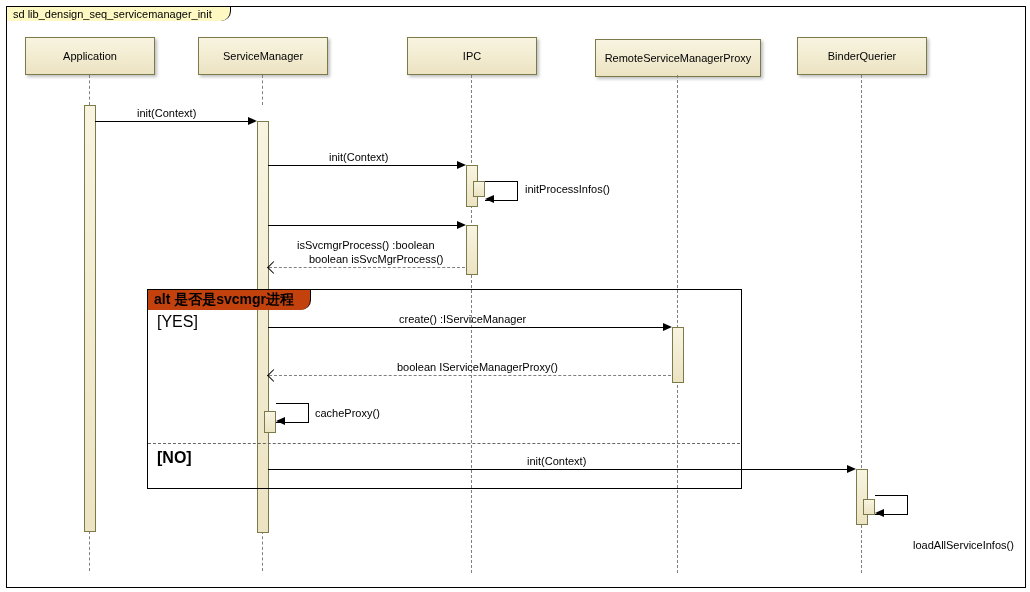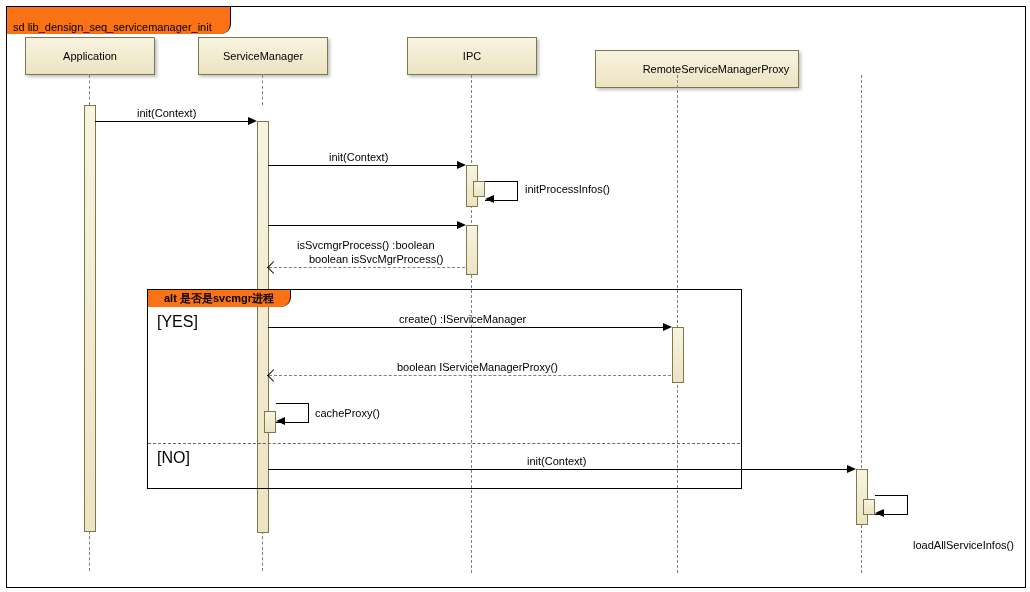--- a/index.html
+++ b/index.html
@@ -1,44 +1,45 @@
 <!DOCTYPE html>
 <html><head>
 <meta charset="utf-8">
 <style>
   html,body{margin:0;padding:0;background:#fff;font-family:Arial,Helvetica,sans-serif;font-size:11px;color:#000;}
   .canvas{position:relative;width:1030px;height:592px;}
   .frame{position:absolute;left:6px;top:6px;width:1018px;height:580px;border:1px solid #000;}
-  .frame-tab{position:absolute;left:-1px;top:-1px;border:1px solid #000;border-bottom:none;background:#f97316;padding:14px 18px 1px 6px;font-size:11px;border-radius:0 0 10px 0;}
+  .frame-tab{position:absolute;left:-1px;top:-1px;border:1px solid #000;border-bottom:none;background:#fef9c3;padding:1px 18px 1px 6px;font-size:11px;border-radius:0 0 10px 0;}
   .lifeline-head{position:absolute;width:128px;height:36px;border:1px solid #7a7a4a;background:linear-gradient(#f8f4e0,#ece3c2);text-align:center;line-height:36px;font-size:11px;box-shadow:2px 2px 3px rgba(0,0,0,0.25);}
   .dash{position:absolute;width:0;border-left:1.5px dashed #808080;}
   .bar{position:absolute;width:10px;background:linear-gradient(#f8f4e0,#ece3c2);border:1px solid #7a7a4a;}
   .msg{position:absolute;font-size:11px;white-space:nowrap;}
   .arrow-solid{position:absolute;height:0;border-top:1px solid #000;}
   .arrow-dash{position:absolute;height:0;border-top:1.5px dashed #808080;}
   .ah-r{position:absolute;width:0;height:0;border-top:4px solid transparent;border-bottom:4px solid transparent;border-left:9px solid #000;}
   .ah-l{position:absolute;width:0;height:0;border-top:4px solid transparent;border-bottom:4px solid transparent;border-right:9px solid #000;}
   .ah-l-open{position:absolute;width:8px;height:8px;border-left:1px solid #000;border-bottom:1px solid #000;transform:rotate(45deg);}
   .alt-box{position:absolute;border:1px solid #000;}
-  .alt-tab{position:absolute;left:-1px;top:-1px;border:1px solid #000;border-bottom:none;background:#f97316;padding:1px 16px 1px 16px;font-size:11px;border-radius:0 0 10px 0;font-weight:bold;}
+  .alt-tab{position:absolute;left:-1px;top:-1px;border:1px solid #000;border-bottom:none;background:#c2410c;padding:1px 16px 1px 6px;font-size:14px;border-radius:0 0 10px 0;font-weight:bold;}
   .guard{position:absolute;font-size:16px;}
   .alt-sep{position:absolute;height:0;border-top:1px dashed #666;}
   .self-box{position:absolute;width:32px;height:18px;border:1px solid #000;border-left:none;}
 </style>
 </head>
 <body>
 
 <div class="canvas">
   <div class="frame">
     <div class="frame-tab">sd lib_densign_seq_servicemanager_init</div>
 
     <div class="lifeline-head" style="left:18px;top:30px;"><span>Application</span></div>
     <div class="lifeline-head" style="left:191px;top:30px;"><span>ServiceManager</span></div>
     <div class="lifeline-head" style="left:400px;top:30px;"><span>IPC</span></div>
-    <div class="lifeline-head" style="left:588px;top:43px;width:164px;padding-left:38px;"><span>RemoteServiceManagerProxy</span></div>
+    <div class="lifeline-head" style="left:588px;top:32px;width:164px;"><span>RemoteServiceManagerProxy</span></div>
+    <div class="lifeline-head" style="left:790px;top:30px;"><span>BinderQuerier</span></div>
 
     <div class="dash" style="left:82px;top:68px;height:30px;"></div>
     <div class="dash" style="left:82px;top:524px;height:40px;"></div>
     <div class="dash" style="left:255px;top:68px;height:30px;"></div>
     <div class="dash" style="left:255px;top:524px;height:40px;"></div>
     <div class="dash" style="left:464px;top:68px;height:498px;"></div>
     <div class="dash" style="left:670px;top:68px;height:498px;"></div>
     <div class="dash" style="left:854px;top:68px;height:498px;"></div>
 
     <div class="bar" style="left:77px;top:98px;height:425px;"></div>
@@ -69,21 +70,21 @@
 
     <div class="arrow-dash" style="left:262px;top:260px;width:196px;"></div>
     <div class="ah-l-open" style="left:262px;top:256px;"></div>
     <div class="msg" style="left:302px;top:246px;">boolean isSvcMgrProcess()</div>
 
     <div class="alt-box" style="left:140px;top:282px;width:593px;height:198px;">
       <div class="alt-tab">alt 是否是svcmgr进程</div>
     </div>
     <div class="guard" style="left:150px;top:306px;">[YES]</div>
     <div class="alt-sep" style="left:141px;top:436px;width:592px;"></div>
-    <div class="guard" style="left:150px;top:442px;">[NO]</div>
+    <div class="guard" style="left:150px;top:442px;font-weight:bold;">[NO]</div>
 
     <div class="arrow-solid" style="left:261px;top:320px;width:402px;"></div>
     <div class="ah-r" style="left:656px;top:316px;"></div>
     <div class="msg" style="left:392px;top:306px;">create() :IServiceManager</div>
 
     <div class="arrow-dash" style="left:262px;top:368px;width:402px;"></div>
     <div class="ah-l-open" style="left:262px;top:364px;"></div>
     <div class="msg" style="left:390px;top:354px;">boolean IServiceManagerProxy()</div>
 
     <div class="self-box" style="left:269px;top:396px;"></div>

